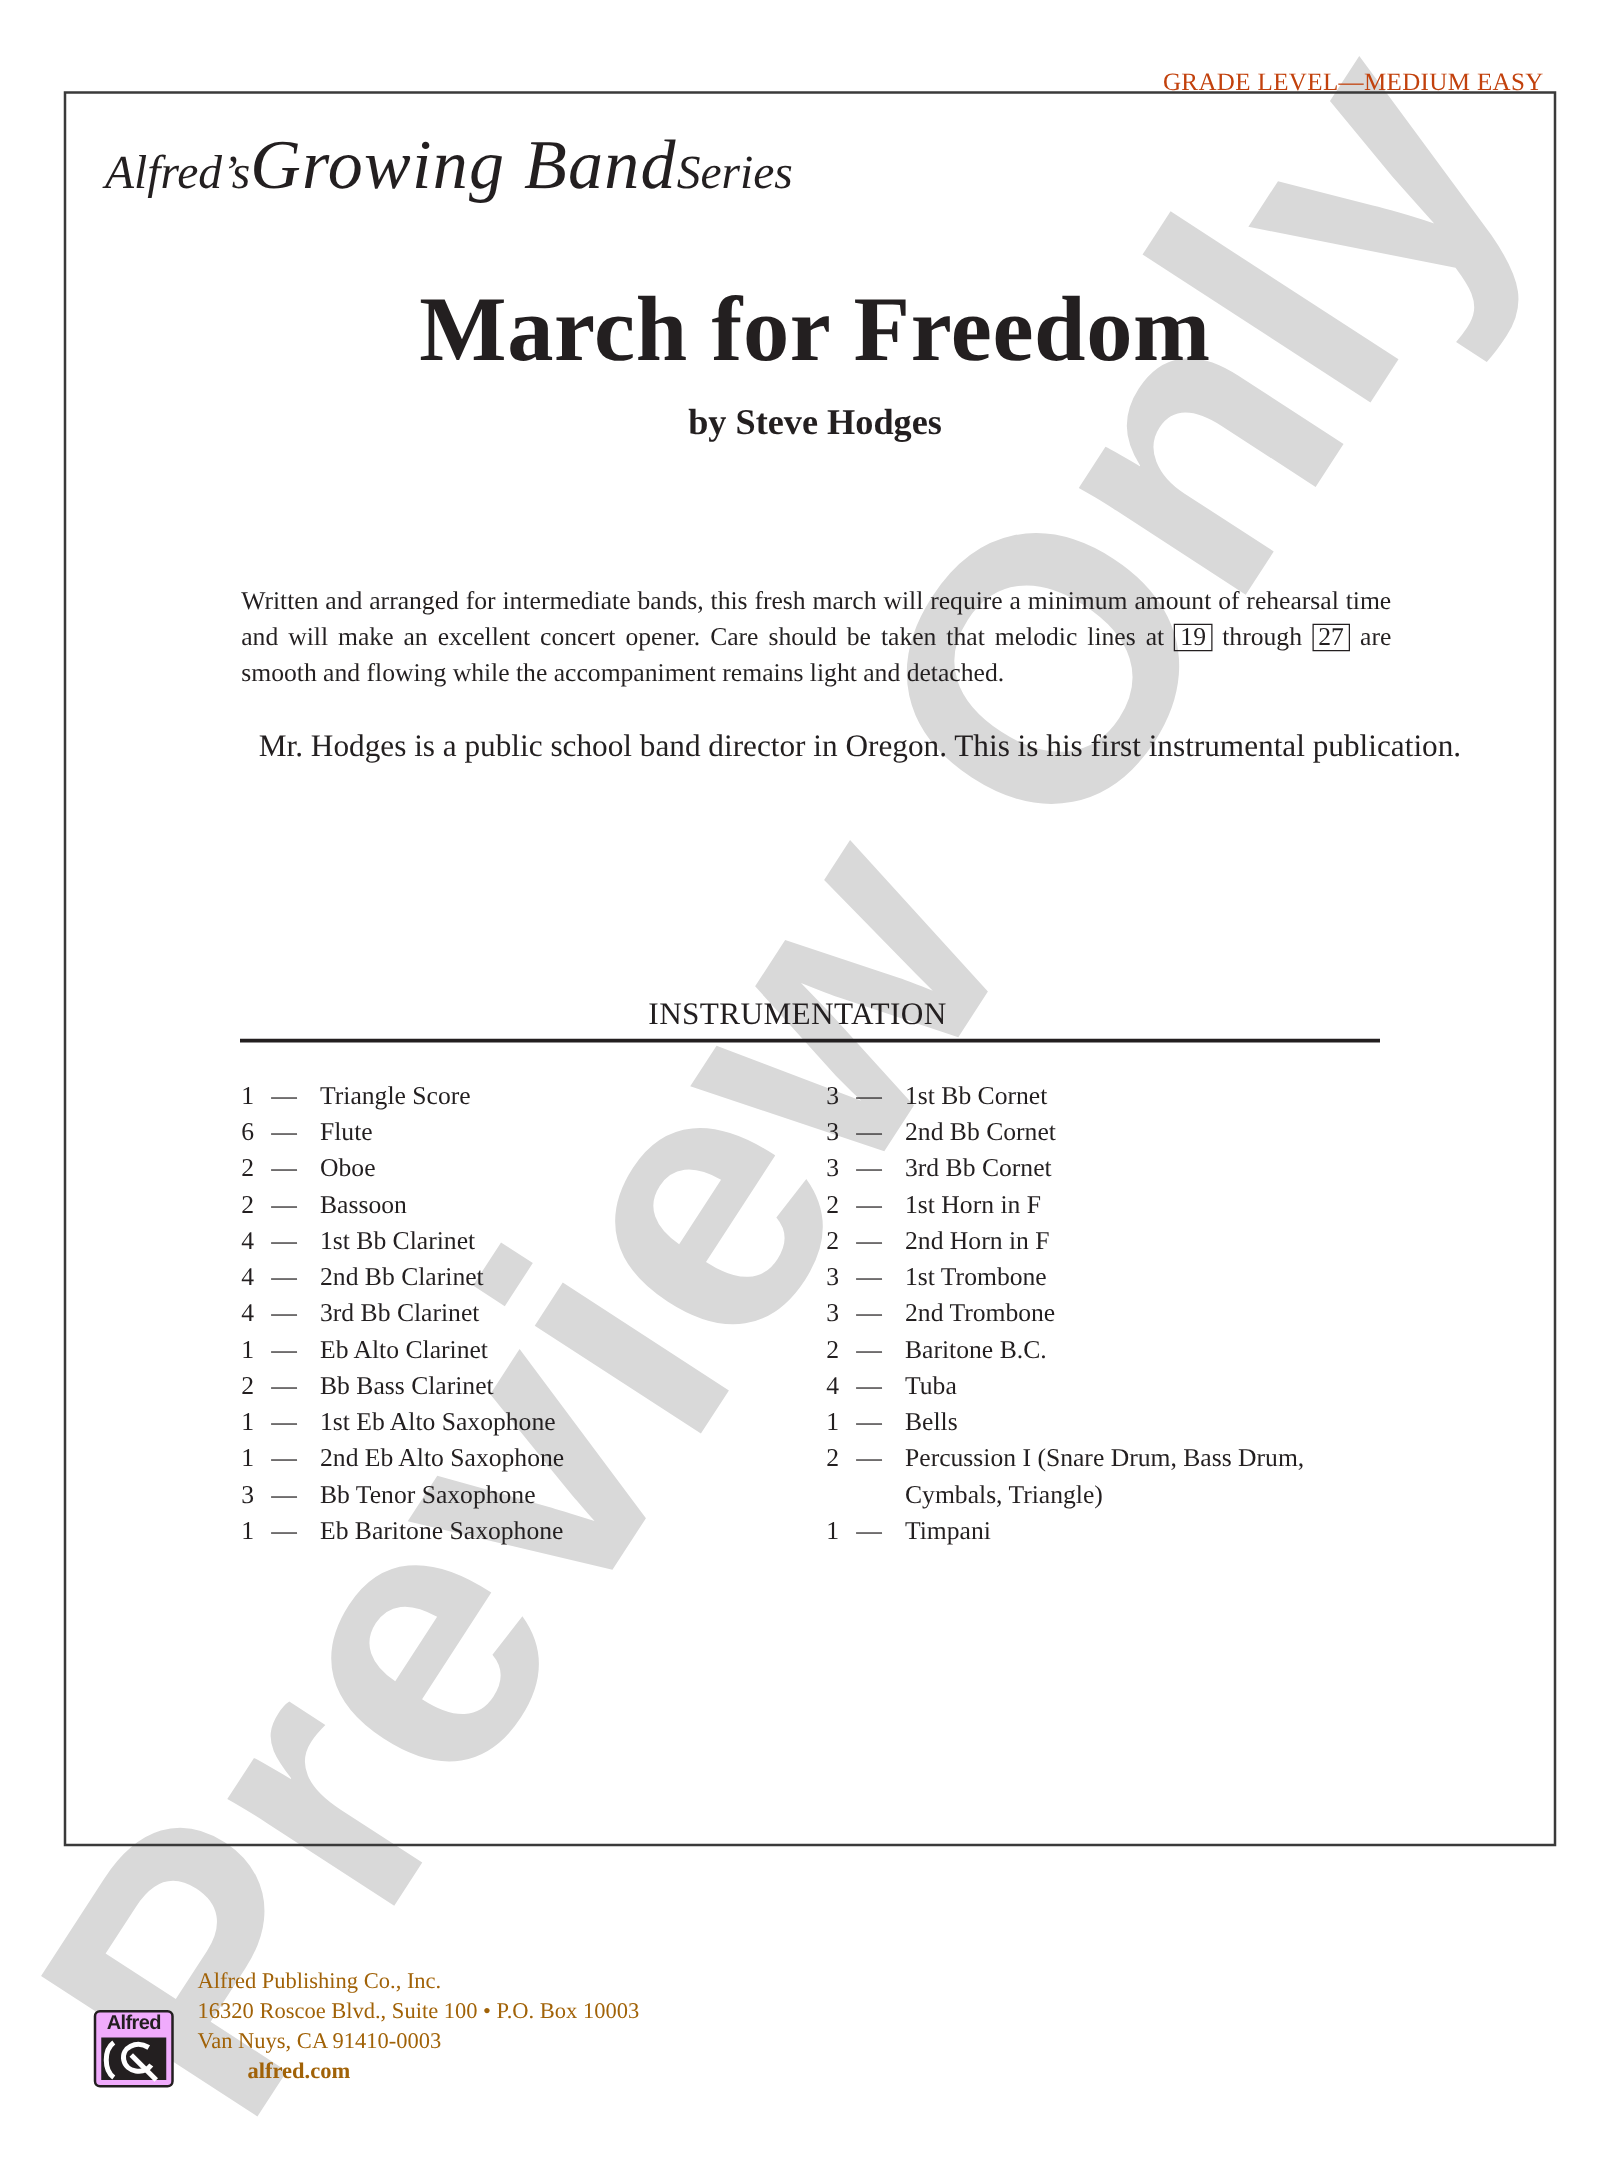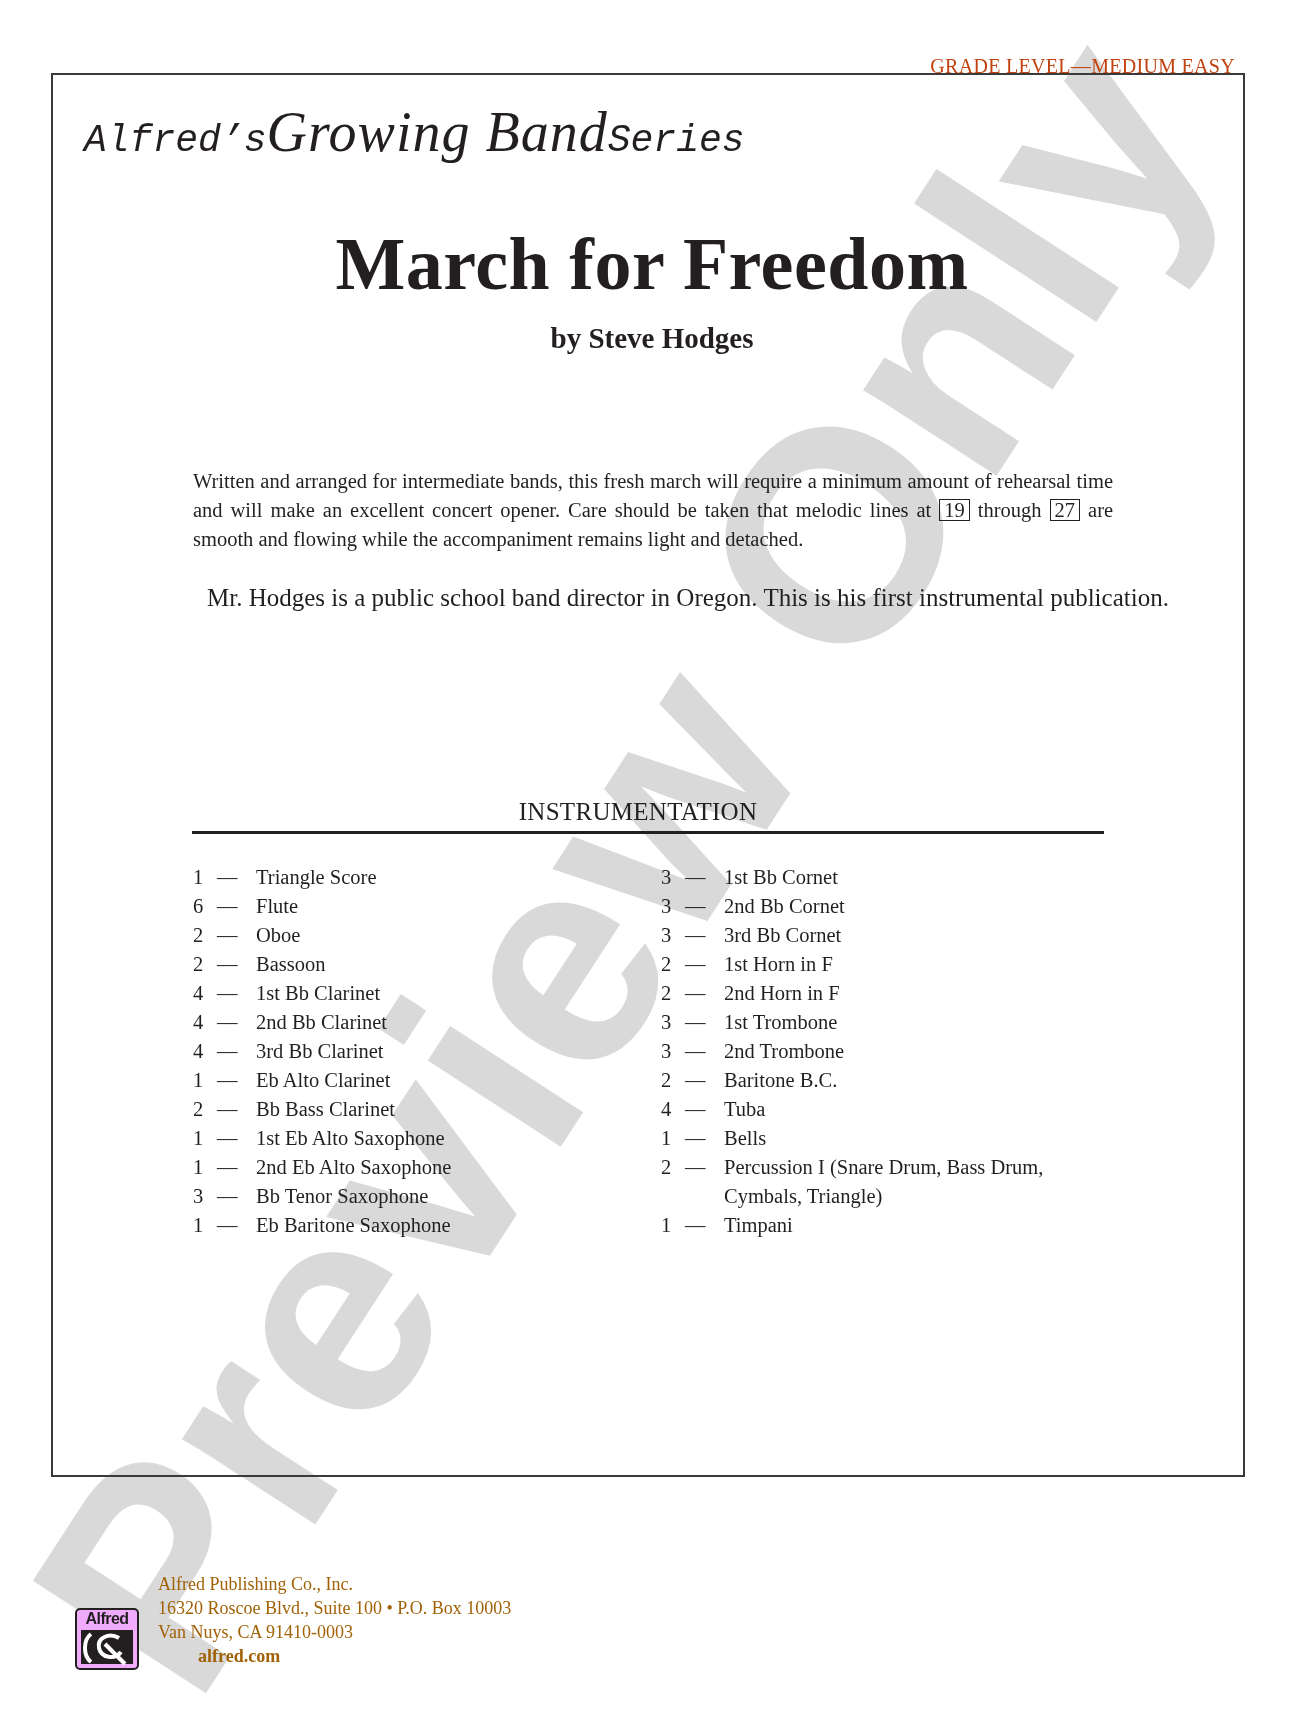--- a/index.html
+++ b/index.html
@@ -13,21 +13,21 @@
     font-size: 20px; letter-spacing: 0.3px; color: #c2410c; margin-top: 16px;
   }
   .frame {
     position: absolute; left: 51px; top: 73px; width: 1190px; height: 1400px;
     border: 2px solid #3a3a3a; box-sizing: content-box;
   }
   .series {
     position: absolute; left: 84px; top: 100px; white-space: nowrap;
     font-style: italic; color: #231f20;
   }
-  .series .small { font-size: 38px; font-family: Liberation Mono, monospace; }
+  .series .small { font-size: 38px; }
   .series .big { font-size: 56px; letter-spacing: 1px; }
   .title {
     position: absolute; left: 0; width: 1304px; top: 222px; text-align: center;
     font-size: 74px; font-weight: bold; letter-spacing: 0.5px;
   }
   .composer {
     position: absolute; left: 0; width: 1304px; top: 322px; text-align: center;
     font-size: 29px; font-weight: bold;
   }
   .desc {

